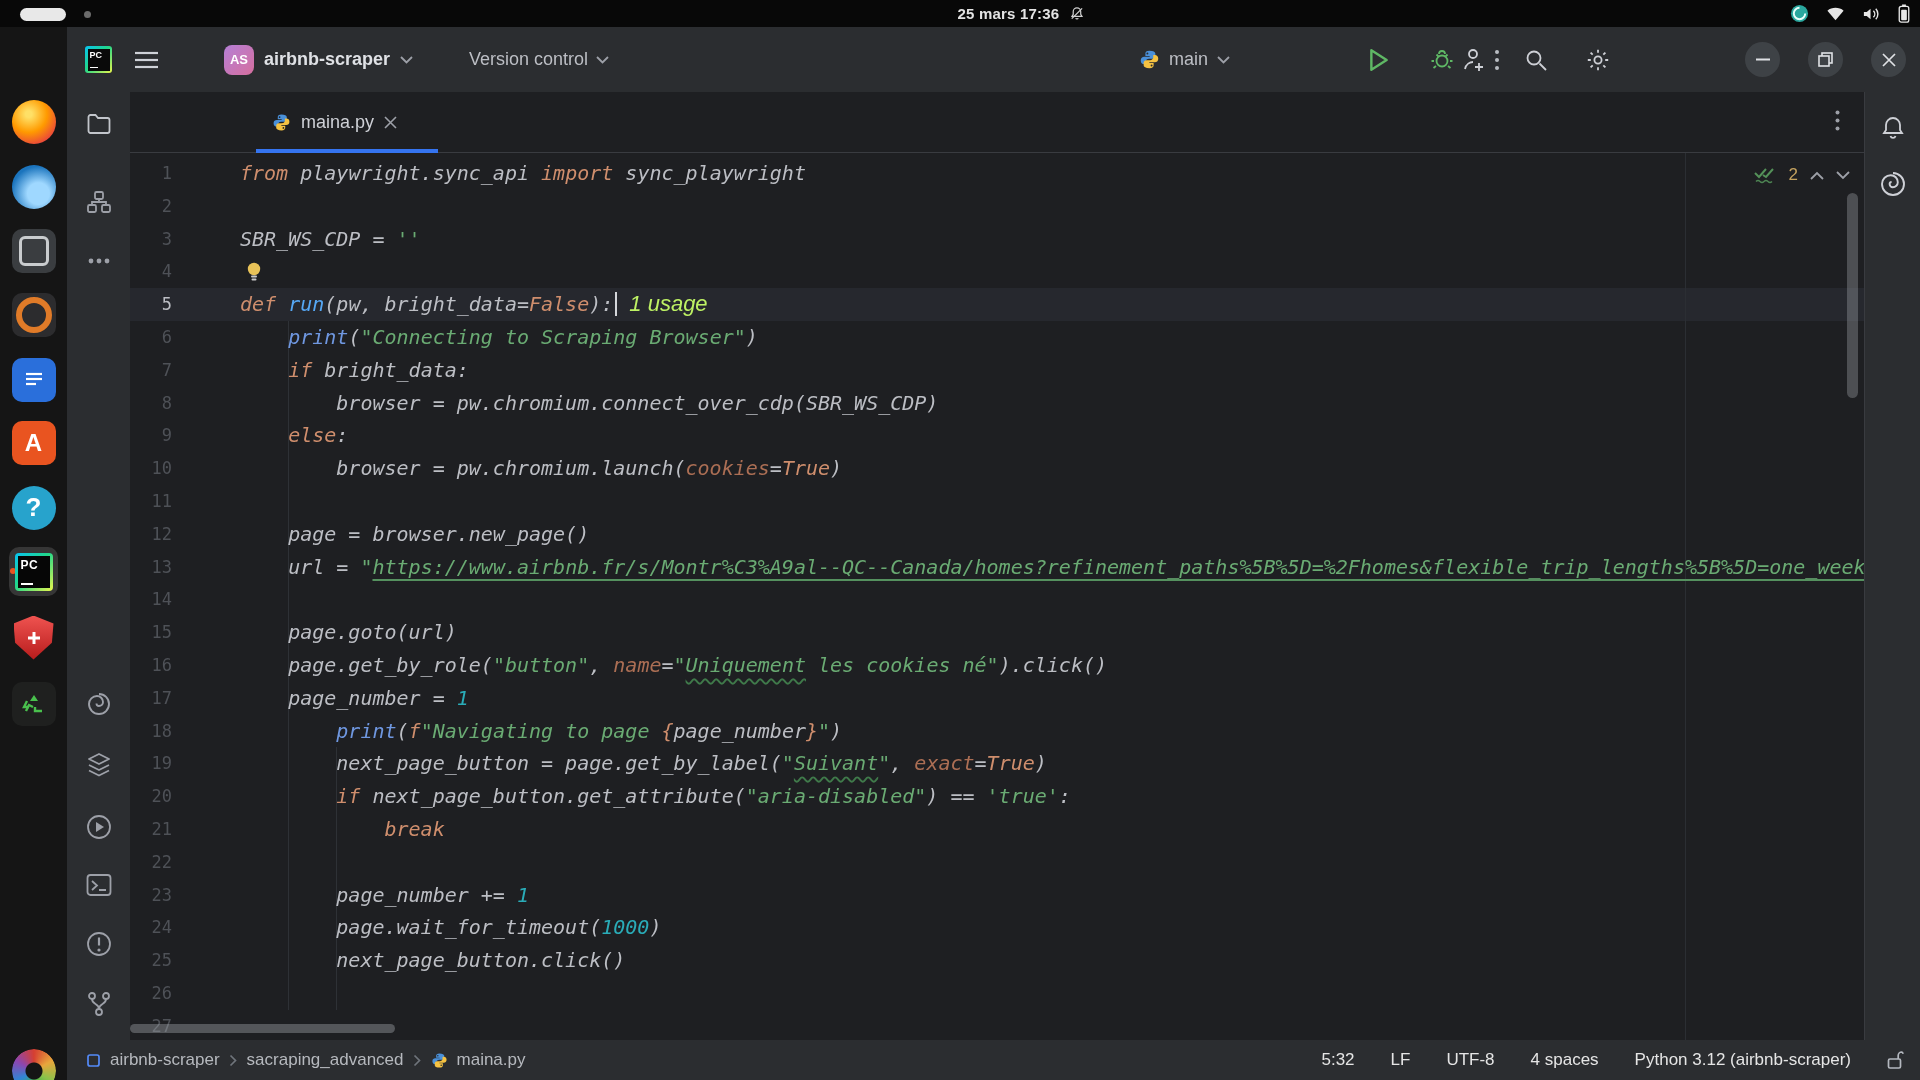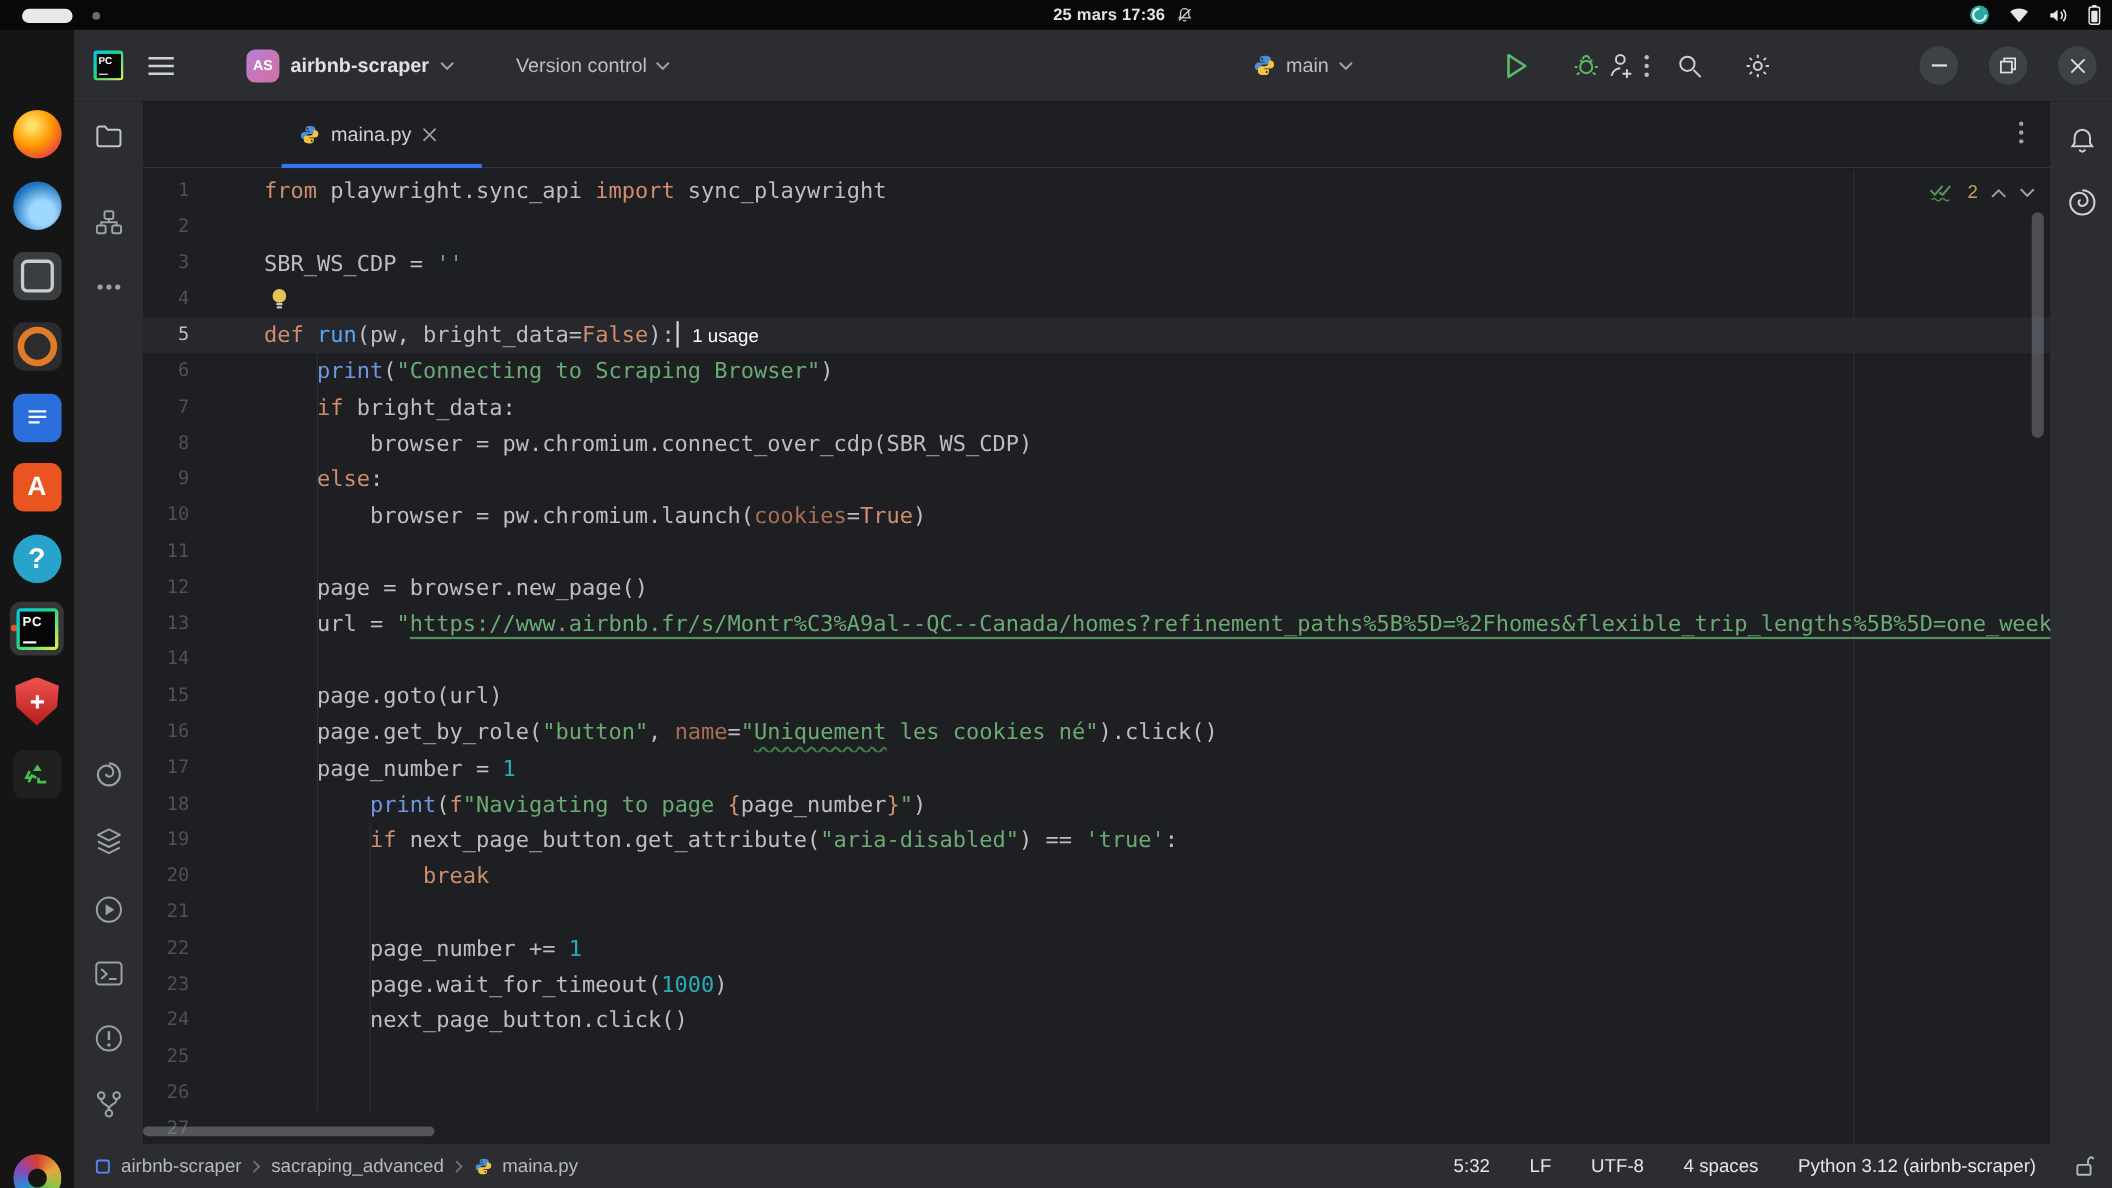--- a/index.html
+++ b/index.html
@@ -64,28 +64,28 @@
   .tab-underline{position:absolute;left:126px;bottom:-1px;width:182px;height:4px;background:#3574f0;}
   .tab-more{position:absolute;right:24px;top:18px;}
   
   .editor{position:absolute;left:130px;top:153px;width:1734px;height:887px;background:#1e1f22;overflow:hidden;font:20px/32.8px "DejaVu Sans Mono",monospace;}
   .caret-row{position:absolute;left:0;right:0;top:135px;height:33px;background:#26282e;}
   .iguide{position:absolute;width:1px;background:#2e3136;}
   .rmargin{position:absolute;left:1555px;top:0;bottom:0;width:1px;background:#2b2e33;}
   .gutter{position:absolute;left:0;top:4px;width:42px;}
   .g-line{height:32.8px;line-height:32.8px;text-align:right;font-size:17px;color:#4e5157;}
   .g-line.cur{color:#bcbec4;}
-  .code{position:absolute;left:0;top:4px;right:0;}
+  .code{position:absolute;left:0;top:4px;right:0;font-style:italic;}
   .c-line{height:32.8px;line-height:32.8px;white-space:pre;padding-left:110px;position:relative;}
   .kw{color:#cf8e6d}.tx{color:#bcbec4}.st{color:#6aab73}.nu{color:#2aacb8}
   .fn{color:#56a8f5}.bi{color:#6f97e0}.pa{color:#ab6e54}
   .ur{color:#6aab73;text-decoration:underline;text-decoration-color:#55915f;text-underline-offset:5px;}
   .ty{color:#6aab73;text-decoration:underline wavy #3f7a4a;text-decoration-thickness:2px;text-underline-offset:6px;}
   .caret{display:inline-block;width:2px;height:24px;background:#d4d6da;vertical-align:middle;margin:0 0 4px 2px;}
-  .hint{font-family:"Liberation Sans",sans-serif;font-size:17px;color:#ffffff;margin-left:12px;}
+  .hint{font-family:"Liberation Sans",sans-serif;font-size:22px;color:#bef264;margin-left:12px;}
   .bulb{position:absolute;left:114px;top:6px;}
   .insp{position:absolute;right:14px;top:9px;display:flex;align-items:center;gap:12px;height:26px;}
   .insp-count{font-family:"Liberation Sans",sans-serif;font-size:17px;color:#c4a25f;}
   .vthumb{position:absolute;right:6px;top:40px;width:11px;height:205px;border-radius:6px;background:rgba(166,170,175,.35);}
   .hthumb{position:absolute;left:0;bottom:7px;width:265px;height:9px;border-radius:5px;background:rgba(166,170,175,.4);}
   
   .statusbar{position:absolute;left:67px;top:1040px;width:1853px;height:40px;background:#2b2d30;display:flex;align-items:center;color:#b4b8bf;font-size:17px;}
   .crumbs{display:flex;align-items:center;gap:9px;padding-left:19px;}
   .crumb{color:#b6b9be;}
   .sb-right{position:absolute;right:16px;display:flex;align-items:center;gap:36px;}
@@ -441,20 +441,21 @@
       <div class="c-line"><span class="tx">    </span><span class="kw">else</span><span class="tx">:</span></div>
       <div class="c-line"><span class="tx">        browser = pw.chromium.launch(</span><span class="pa">cookies</span><span class="tx">=</span><span class="kw">True</span><span class="tx">)</span></div>
       <div class="c-line"></div>
       <div class="c-line"><span class="tx">    page = browser.new_page()</span></div>
       <div class="c-line"><span class="tx">    url = </span><span class="st">"</span><span class="ur">https://www.airbnb.fr/s/Montr%C3%A9al--QC--Canada/homes?refinement_paths%5B%5D=%2Fhomes&amp;flexible_trip_lengths%5B%5D=one_week</span></div>
       <div class="c-line"></div>
       <div class="c-line"><span class="tx">    page.goto(url)</span></div>
       <div class="c-line"><span class="tx">    page.get_by_role(</span><span class="st">"button"</span><span class="tx">, </span><span class="pa">name</span><span class="tx">=</span><span class="st">"</span><span class="ty">Uniquement</span><span class="st"> les cookies né"</span><span class="tx">).click()</span></div>
       <div class="c-line"><span class="tx">    page_number = </span><span class="nu">1</span></div>
       <div class="c-line"><span class="tx">        </span><span class="bi">print</span><span class="tx">(</span><span class="kw">f</span><span class="st">"Navigating to page </span><span class="kw">{</span><span class="tx">page_number</span><span class="kw">}</span><span class="st">"</span><span class="tx">)</span></div>
+      <div class="c-line"><span class="tx">        next_page_button = page.get_by_label(</span><span class="st">"</span><span class="ty">Suivant</span><span class="st">"</span><span class="tx">, </span><span class="pa">exact</span><span class="tx">=</span><span class="kw">True</span><span class="tx">)</span></div>
       <div class="c-line"><span class="tx">        </span><span class="kw">if</span><span class="tx"> next_page_button.get_attribute(</span><span class="st">"aria-disabled"</span><span class="tx">) == </span><span class="st">'true'</span><span class="tx">:</span></div>
       <div class="c-line"><span class="tx">            </span><span class="kw">break</span></div>
       <div class="c-line"></div>
       <div class="c-line"><span class="tx">        page_number += </span><span class="nu">1</span></div>
       <div class="c-line"><span class="tx">        page.wait_for_timeout(</span><span class="nu">1000</span><span class="tx">)</span></div>
       <div class="c-line"><span class="tx">        next_page_button.click()</span></div>
       <div class="c-line"></div>
     </div>
 
   <div class="insp">

